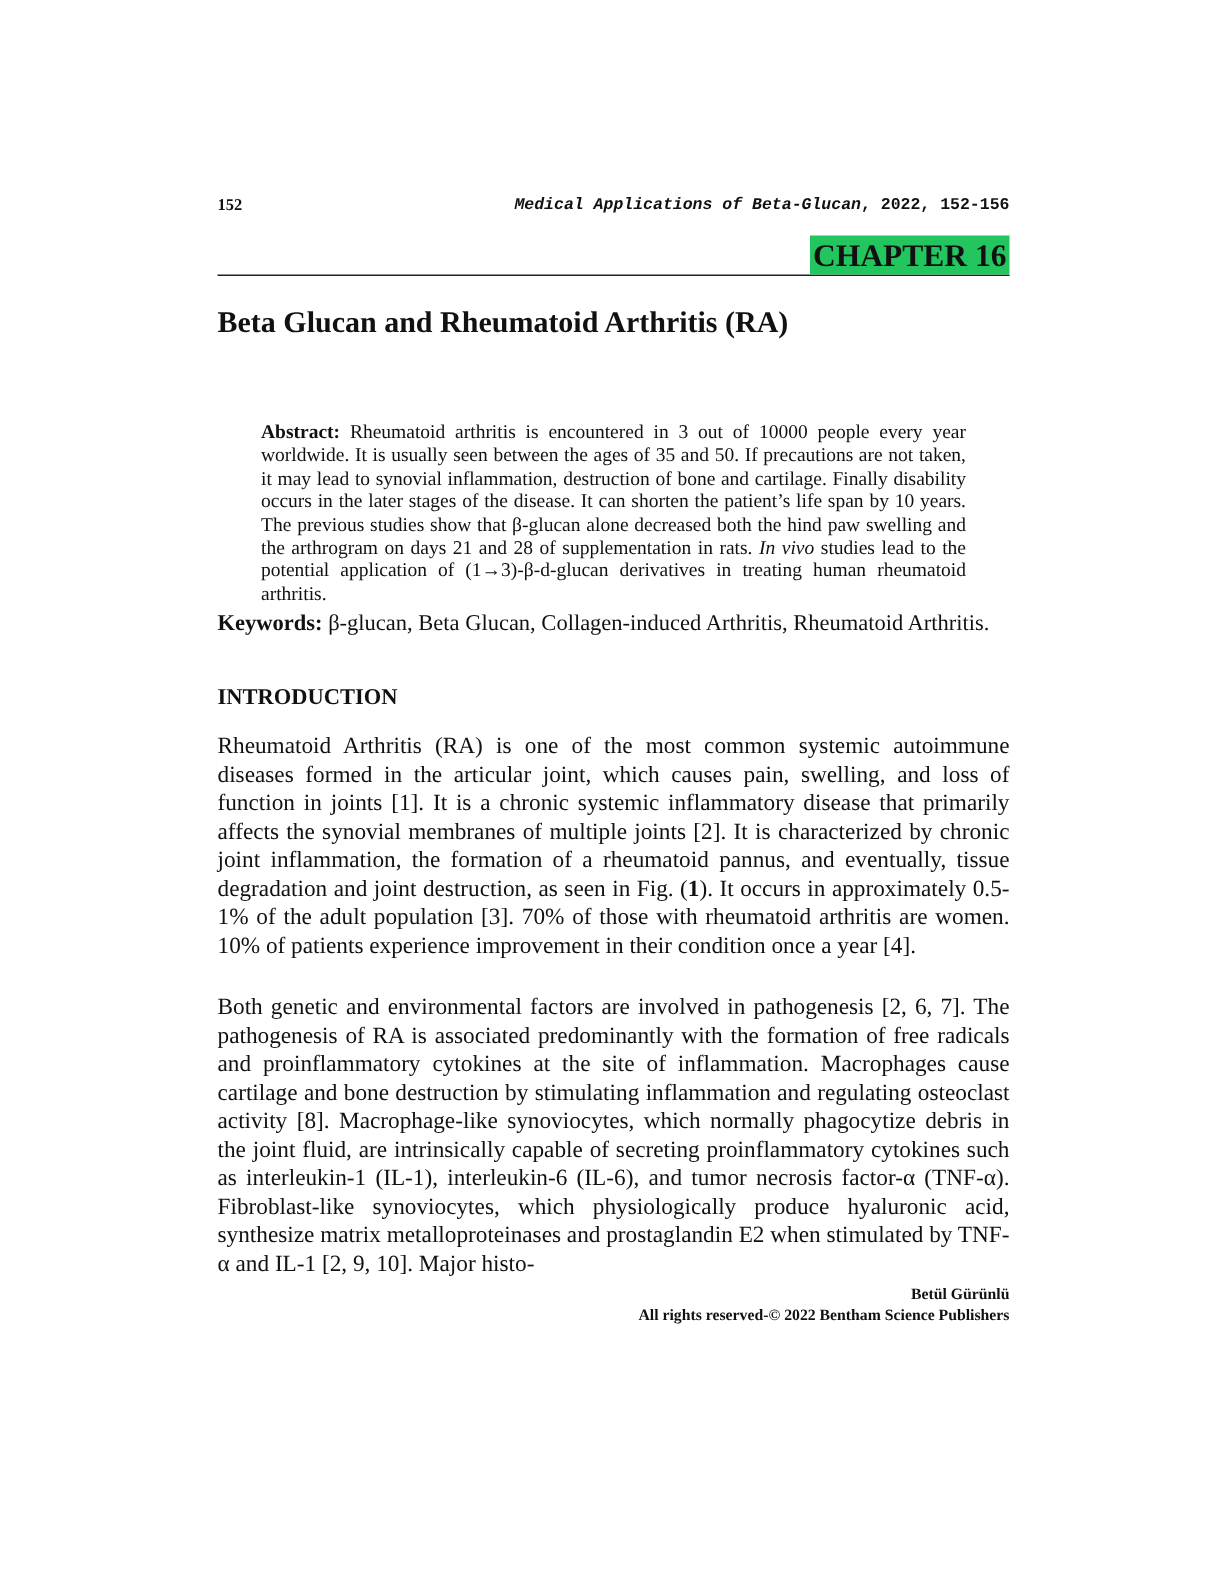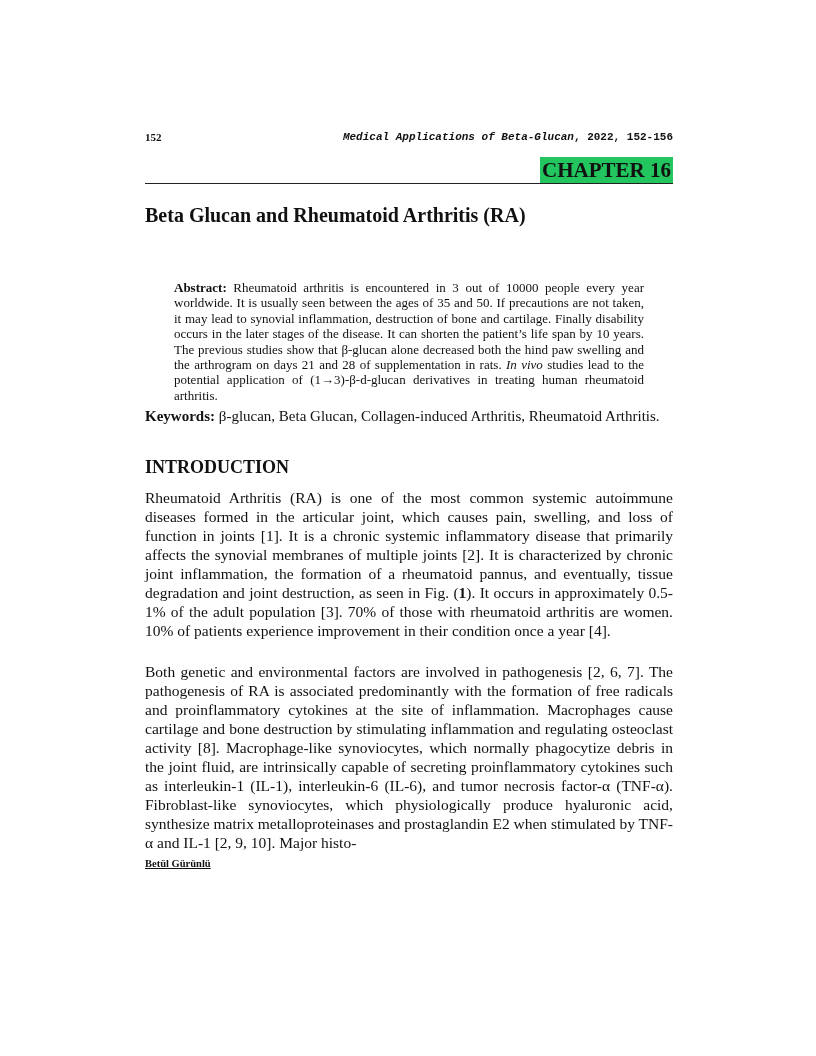--- a/index.html
+++ b/index.html
@@ -9,25 +9,25 @@
   .running-head { position: absolute; top: 131px; left: 0; width: 528px; font-size: 11px; font-weight: bold; }
   .running-head .pg { position: absolute; left: 0; text-align: right; }
   .running-head .title { position: absolute; left: 0; width: 528px; text-align: right; font-family: Liberation Mono, monospace; }
   .chapter-wrap { position: absolute; top: 157px; left: 0; width: 528px; height: 26px; border-bottom: 1px solid #222; }
   .chapter { position: absolute; right: 0; top: 0; background: #22c55e; font-size: 21px; font-weight: bold; padding: 0 2px; line-height: 26px; }
   .doc-title { position: absolute; top: 199px; left: 0; font-size: 20px; font-weight: bold; margin: 0; line-height: 32px; white-space: nowrap; }
   .abstract { position: absolute; top: 280px; left: 29px; width: 470px; font-size: 13px; line-height: 15.4px; text-align: justify; }
   .abstract .lbl { font-weight: bold; }
   .keywords { position: absolute; top: 407px; left: 0; width: 528px; font-size: 15px; line-height: 18px; text-align: justify; text-align-last: left; }
   .keywords .lbl { font-weight: bold; }
-  .heading { position: absolute; top: 457px; left: 0; font-size: 18px; font-weight: bold; }
+  .heading { position: absolute; top: 457px; left: 0; font-size: 15px; font-weight: bold; }
   .para { position: absolute; left: 0; width: 528px; font-size: 15.5px; line-height: 19px; text-align: justify; }
   .p1 { top: 488px; }
   .p2 { top: 662px; }
-  .footer { position: absolute; top: 857px; left: 0; width: 528px; text-align: left; font-size: 10.5px; font-weight: bold; line-height: 14px; text-decoration: underline; }
+  .footer { position: absolute; top: 857px; left: 0; width: 528px; text-align: right; font-size: 10.5px; font-weight: bold; line-height: 14px; }
 </style>
 </head>
 <body>
 
 <div class="page">
   <div class="running-head">
     <span class="pg">152</span>
     <span class="title"><i>Medical Applications of Beta-Glucan</i><span>, 2022, 152-156</span></span>
   </div>
 
@@ -48,14 +48,15 @@
   <div class="heading">INTRODUCTION</div>
 
   <div class="para p1">
     <span>Rheumatoid Arthritis (RA) is one of the most common systemic autoimmune diseases formed in the articular joint, which causes pain, swelling, and loss of function in joints [1]. It is a chronic systemic inflammatory disease that primarily affects the synovial membranes of multiple joints [2]. It is characterized by chronic joint inflammation, the formation of a rheumatoid pannus, and eventually, tissue degradation and joint destruction, as seen in Fig. (</span><b>1</b><span>). It occurs in approx­imately 0.5-1% of the adult population [3]. 70% of those with rheumatoid arthritis are women. 10% of patients experience improvement in their condition once a year [4].</span>
   </div>
 
   <div class="para p2">Both genetic and environmental factors are involved in pathogenesis [2, 6, 7]. The pathogenesis of RA is associated predominantly with the formation of free radicals and proinflammatory cytokines at the site of inflammation. Macrophages cause cartilage and bone destruction by stimulating inflammation and regulating osteoclast activity [8]. Macrophage-like synoviocytes, which normally phagocytize debris in the joint fluid, are intrinsically capable of secreting proinflammatory cytokines such as interleukin-1 (IL-1), interleukin-6 (IL-6), and tumor necrosis factor-α (TNF-α). Fibroblast-like synoviocytes, which physiologically produce hyaluronic acid, synthesize matrix metalloproteinases and  prostaglandin E2 when stimulated by TNF-α and IL-1 [2, 9, 10]. Major histo-</div>
 
   <div class="footer">
     <div>Betül Gürünlü</div>
+    <div>All rights reserved-© 2022 Bentham Science Publishers</div>
   </div>
 </div>
 
 </body></html>

